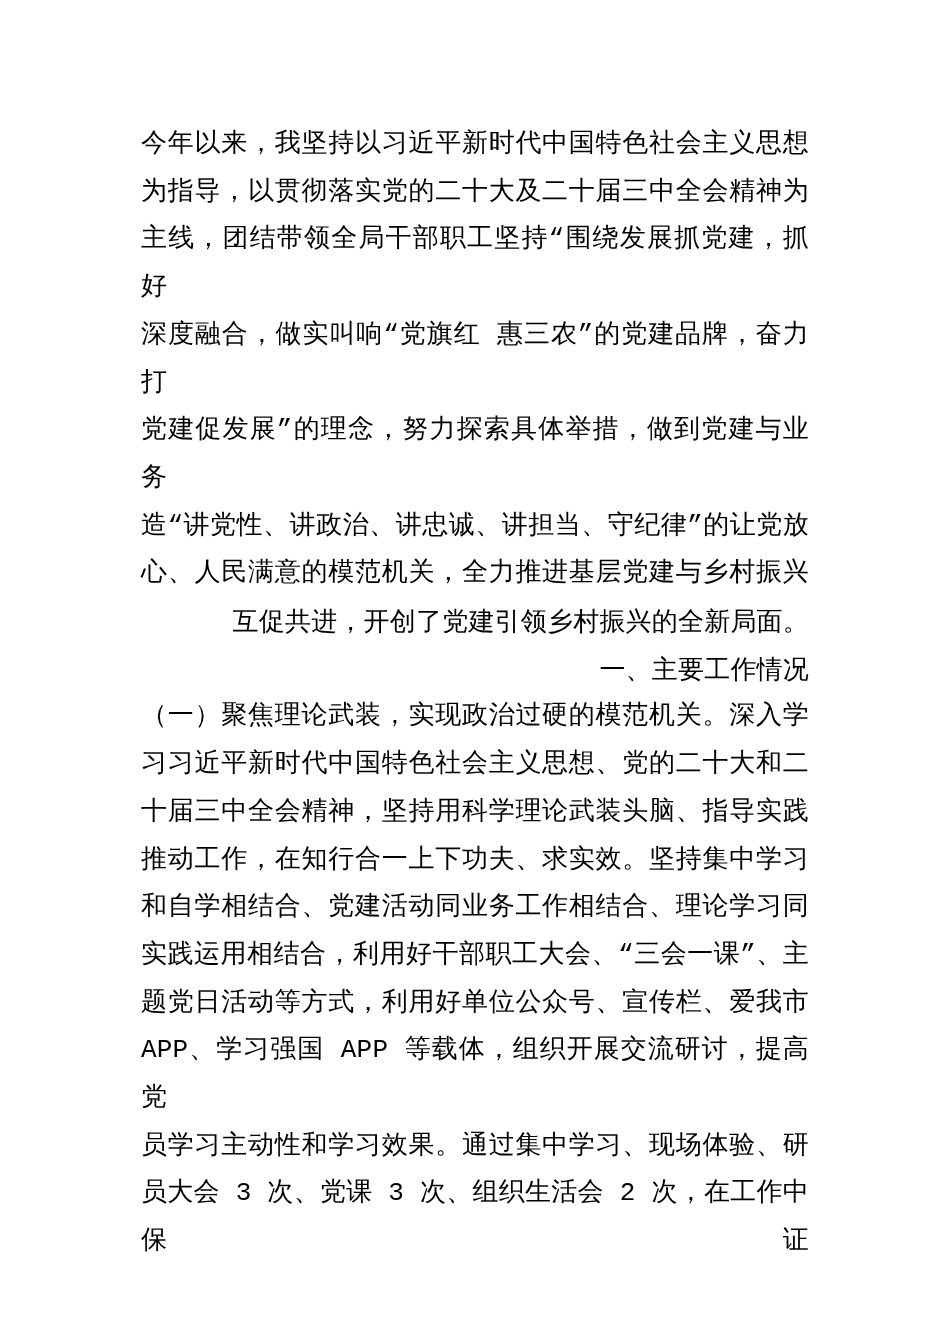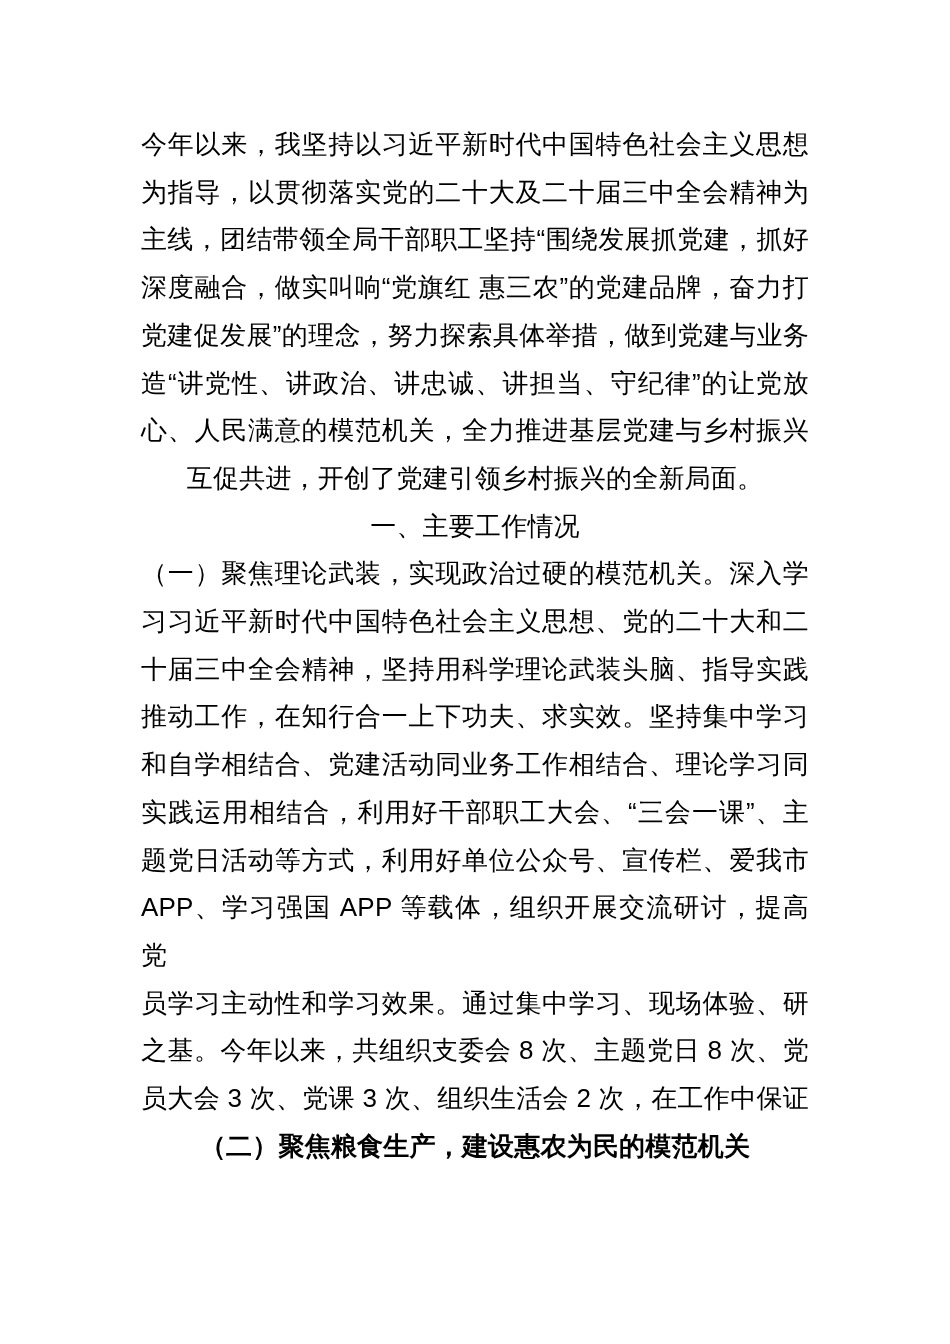--- a/index.html
+++ b/index.html
@@ -25,24 +25,25 @@
     line-height: 47.7px;
     letter-spacing: 0.2px;
     color: #000000;
   }
   .para { margin: 0; padding: 0; }
   
   .jline {
     text-align: justify;
     text-align-last: justify;
     white-space: normal;
+    font-family: Liberation Mono, monospace;
   }
   
   .lline {
-    text-align: center;
+    text-align: right;
   }
   .bold { font-weight: 700; }
 </style>
 </head>
 <body>
 
 <div class="page">
   <div class="textblock">
 
     <div class="para">
@@ -63,22 +64,18 @@
     <div class="para">
       <div class="jline">（一）聚焦理论武装，实现政治过硬的模范机关。深入学</div>
       <div class="jline">习习近平新时代中国特色社会主义思想、党的二十大和二</div>
       <div class="jline">十届三中全会精神，坚持用科学理论武装头脑、指导实践</div>
       <div class="jline">推动工作，在知行合一上下功夫、求实效。坚持集中学习</div>
       <div class="jline">和自学相结合、党建活动同业务工作相结合、理论学习同</div>
       <div class="jline">实践运用相结合，利用好干部职工大会、“三会一课”、主</div>
       <div class="jline">题党日活动等方式，利用好单位公众号、宣传栏、爱我市</div>
       <div class="jline">APP、学习强国 APP 等载体，组织开展交流研讨，提高党</div>
       <div class="jline">员学习主动性和学习效果。通过集中学习、现场体验、研</div>
-      <div class="jline">之基。今年以来，共组织支委会 8 次、主题党日 8 次、党</div>
       <div class="jline">员大会 3 次、党课 3 次、组织生活会 2 次，在工作中保证</div>
     </div>
 
-    <div class="para">
-      <div class="lline bold">（二）聚焦粮食生产，建设惠农为民的模范机关</div>
-    </div>
 
   </div>
 </div>
 
 </body></html>

